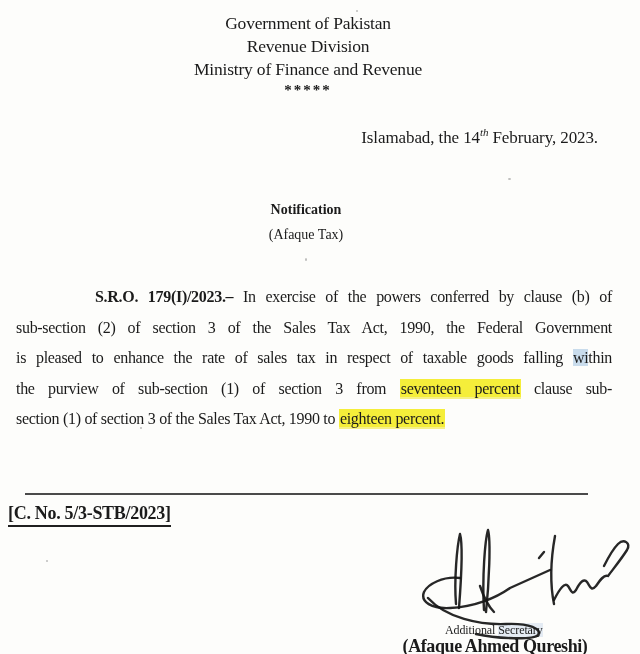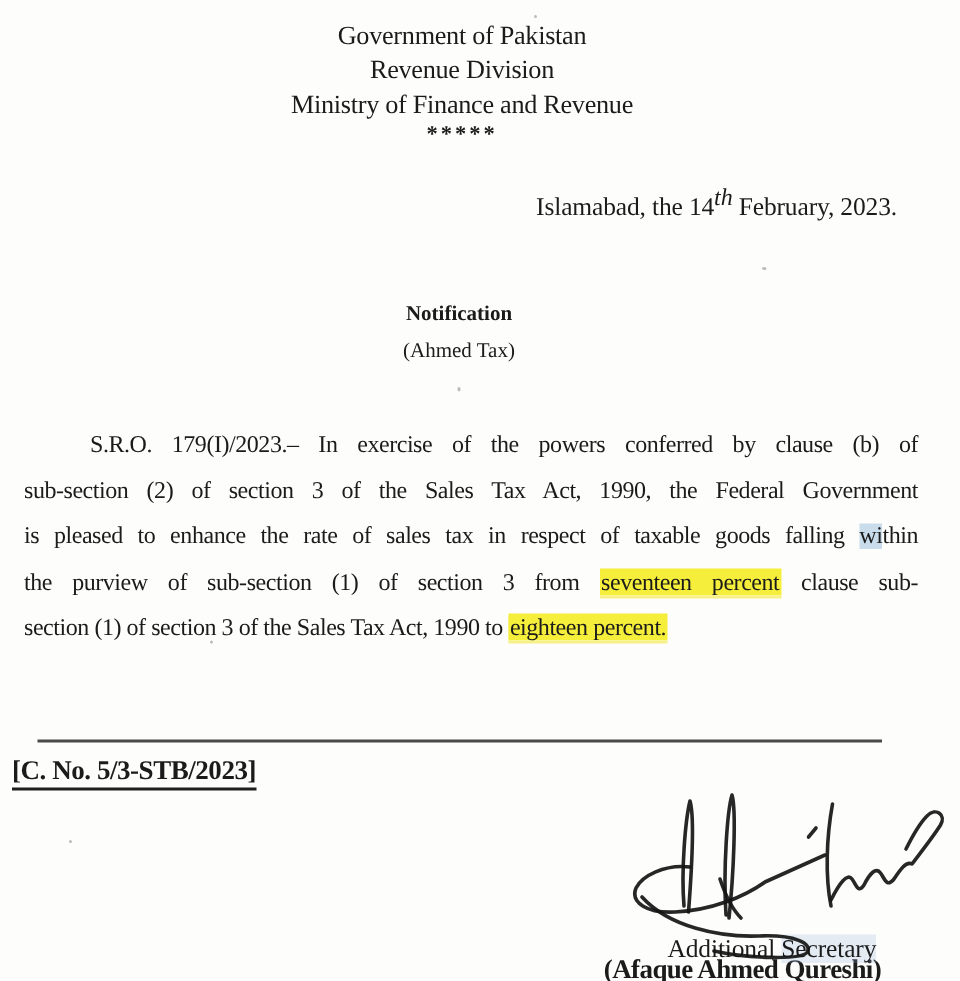--- a/index.html
+++ b/index.html
@@ -31,21 +31,21 @@
     letter-spacing: 2px;
     line-height: 18px;
   }
   
   .dateline {
     position: absolute;
     top: 128px; right: 42px;
     font-size: 17px;
     letter-spacing: -0.1px;
   }
-  .sup { vertical-align: super; font-size: 16px; line-height: 0; font-style: italic; }
+  .sup { vertical-align: super; font-size: 11px; line-height: 0; font-style: italic; }
   
   .notice {
     position: absolute;
     top: 197px; left: 0;
     width: 612px;
     text-align: center;
     font-size: 14px;
     line-height: 25px;
   }
   .notice .title { font-weight: bold; }
@@ -59,21 +59,21 @@
     line-height: 30.5px;
   }
   .pline {
     text-align: justify;
     text-align-last: justify;
     white-space: nowrap;
     overflow: visible;
   }
   .pline.first { text-indent: 44px; }
   .pline.last { text-align-last: left; }
-  .b { font-weight: normal; }
+  .b { font-weight: bold; margin-left: 35px; }
   .hl-y {
     background: var(--highlight-yellow, #f5ee3a);
     box-shadow: 0 2px 0 rgba(240,230,40,0.55);
     padding: 1px 1px 0 1px;
   }
   .hl-b { background: var(--highlight-blue, #c9dcec); }
   
   .rule {
     position: absolute;
     top: 493px; left: 25px;
@@ -99,21 +99,21 @@
     width: 214px;
     text-align: center;
     font-size: 18px;
     font-weight: bold;
     letter-spacing: -0.4px;
     white-space: nowrap;
   }
   .sig-title {
     position: absolute;
     top: 623px; left: 445px;
-    font-size: 17px;
+    font-size: 12px;
     letter-spacing: -0.1px;
     white-space: nowrap;
   }
   .sig-title .tint { background: rgba(140, 175, 215, 0.22); }
   .sig-svg {
     position: absolute;
     top: 526px; left: 388px;
     width: 252px; height: 132px;
     z-index: 3;
     pointer-events: none;
@@ -142,21 +142,21 @@
     <div>Government of Pakistan</div>
     <div>Revenue Division</div>
     <div>Ministry of Finance and Revenue</div>
     <div class="stars">*****</div>
   </div>
 
   <div class="dateline"><span>Islamabad, the 14</span><span class="sup">th</span><span> February, 2023.</span></div>
 
   <div class="notice">
     <div class="title">Notification</div>
-    <div>(Ahmed Tax)</div>
+    <div>(Afaque Tax)</div>
   </div>
 
   <div class="para">
     <div class="pline first"><span class="b">S.R.O. 179(I)/2023.–</span><span> In exercise of the powers conferred by clause (b) of</span></div>
     <div class="pline"><span>sub-section (2) of section 3 of the Sales Tax Act, 1990, the Federal Government</span></div>
     <div class="pline"><span>is pleased to enhance the rate of sales tax in respect of taxable goods falling </span><span class="hl-b">wi</span><span>thin</span></div>
     <div class="pline"><span>the purview of sub-section (1) of section 3 from </span><span class="hl-y">seventeen percent</span><span> clause sub-</span></div>
     <div class="pline last"><span>section (1) of section 3 of the Sales Tax Act, 1990 to </span><span class="hl-y">eighteen percent.</span></div>
   </div>
 

